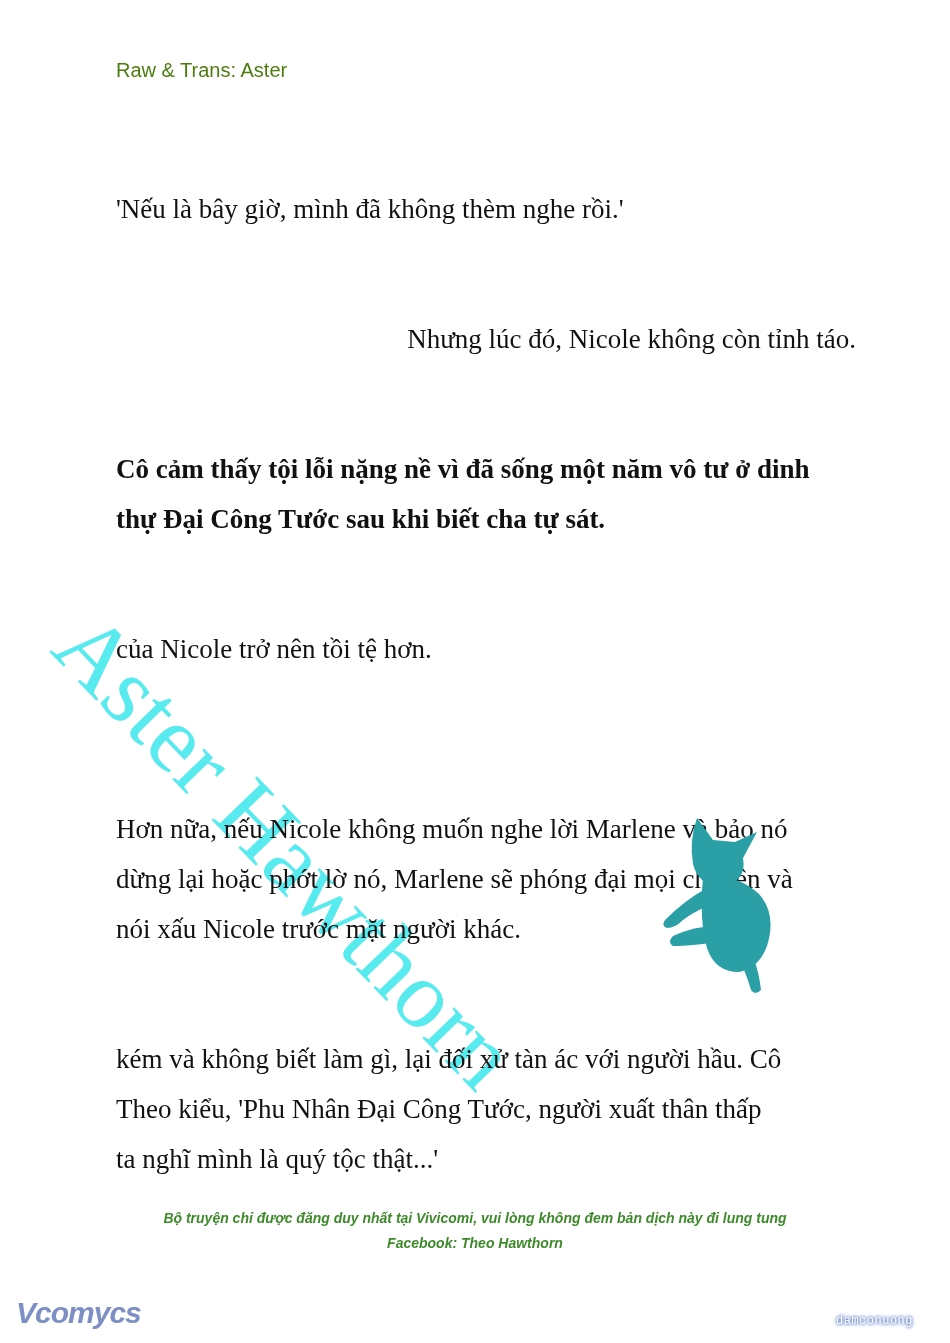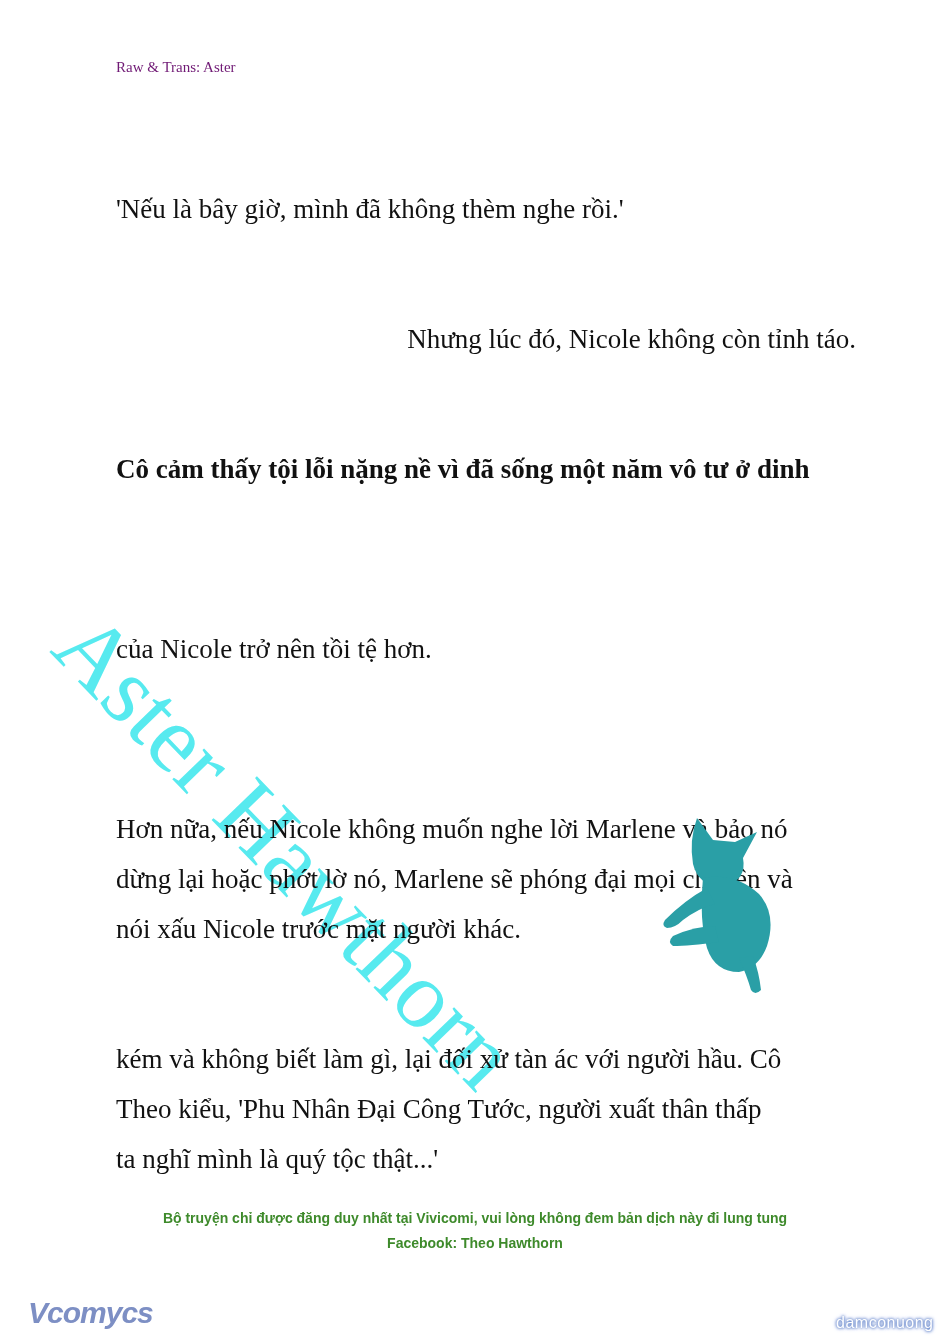--- a/index.html
+++ b/index.html
@@ -17,23 +17,23 @@
       position: absolute;
       left: 0; top: 0;
       width: 950px;
       height: 1343px;
       background: #ffffff;
     }
     .header-credit {
       position: absolute;
       left: 116px;
       top: 59px;
-      font-family: Liberation Serif, serif;
-      font-size: 15px;
-      color: #701a75;
+      font-family: Liberation Sans, sans-serif;
+      font-size: 20px;
+      color: #4d7c0f;
       letter-spacing: 0px;
     }
     .body-text {
       position: absolute;
       left: 116px;
       width: 740px;
       font-family: "Liberation Serif", serif;
       font-size: 27px;
       line-height: 50px;
       color: #111111;
@@ -78,47 +78,47 @@
     }
     .text-layer { position: absolute; left: 0; top: 8px; width: 950px; height: 1343px; z-index: 2; }
 
     .footer-notice {
       position: absolute;
       left: 0;
       top: 1206px;
       width: 950px;
       text-align: center;
       font-family: "Liberation Sans", sans-serif;
+      font-style: italic;
       font-weight: bold;
       font-size: 14px;
       line-height: 25px;
       color: #3e8a2b;
       z-index: 4;
     }
     .footer-notice div { display: block; }
 
     .logo-vcomycs {
       position: absolute;
       left: 16px;
       top: 1296px;
       font-family: "Liberation Sans", sans-serif;
       font-style: italic;
       font-weight: bold;
       font-size: 30px;
       color: #7d8fc4;
       letter-spacing: -1px;
       z-index: 4;
-      margin-left: 12px;
     }
     .logo-damconuong {
       position: absolute;
       left: 812px;
       top: 1314px;
-      font-family: Liberation Sans, sans-serif;
-      font-size: 16px;
+      font-family: Liberation Mono, monospace;
+      font-size: 12px;
       color: #ffffff;
       letter-spacing: 0.5px;
       text-shadow: 0 0 3px #5d7fc8, 0 0 3px #5d7fc8, 0 0 5px #9fb4e4;
       z-index: 4;
       padding-left: 24px;
     }
   </style>
 </head>
 <body>
 
@@ -132,20 +132,21 @@
 
   <div class="text-layer">
     <div class="body-text p1">
       <span class="line">'Nếu là bây giờ, mình đã không thèm nghe rồi.'</span>
     </div>
     <div class="body-text p2">
       <span class="line">Nhưng lúc đó, Nicole không còn tỉnh táo.</span>
     </div>
     <div class="body-text p3">
       <span class="line">Cô cảm thấy tội lỗi nặng nề vì đã sống một năm vô tư ở dinh</span>
+      <span class="line">thự Đại Công Tước sau khi biết cha tự sát.</span>
     </div>
     <div class="body-text p4">
       <span class="line">của Nicole trở nên tồi tệ hơn.</span>
     </div>
     <div class="body-text p5">
       <span class="line">Hơn nữa, nếu Nicole không muốn nghe lời Marlene và bảo nó</span>
       <span class="line">dừng lại hoặc phớt lờ nó, Marlene sẽ phóng đại mọi chuyện và</span>
       <span class="line">nói xấu Nicole trước mặt người khác.</span>
     </div>
     <div class="body-text p6">

